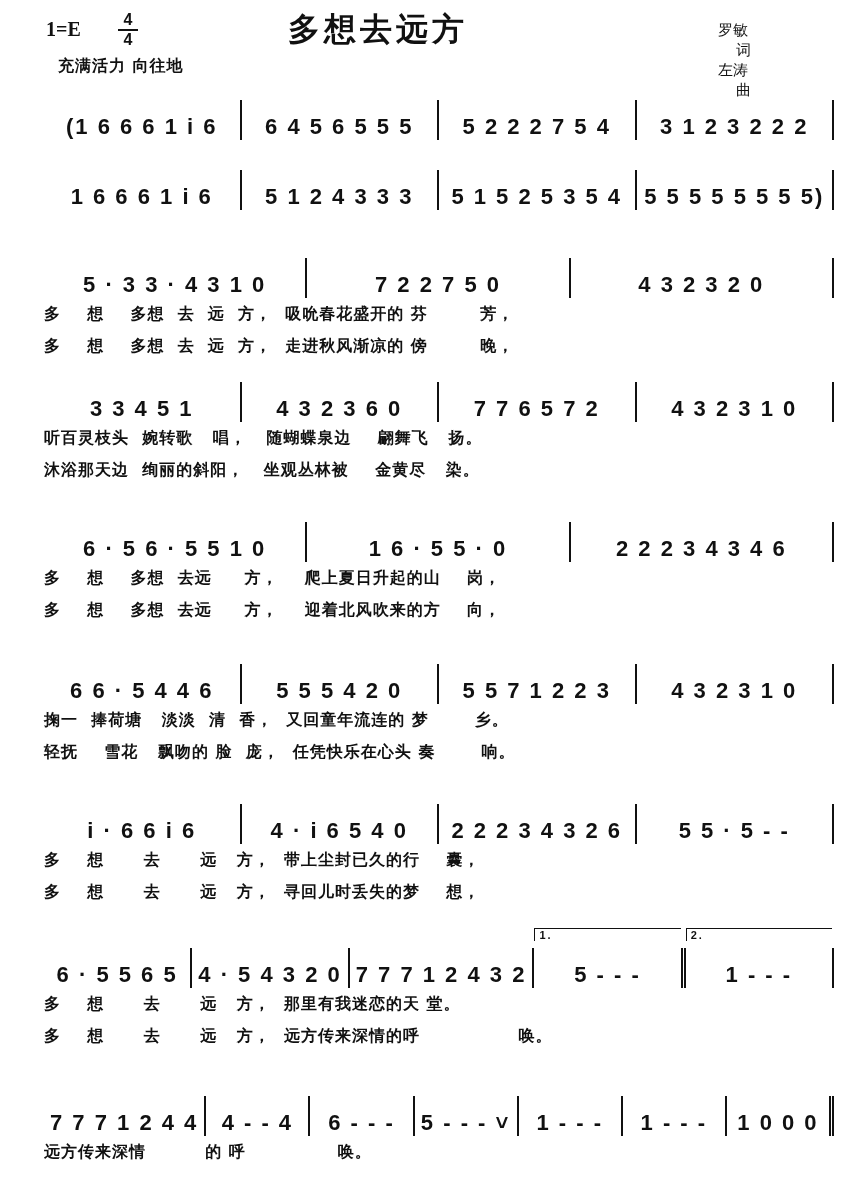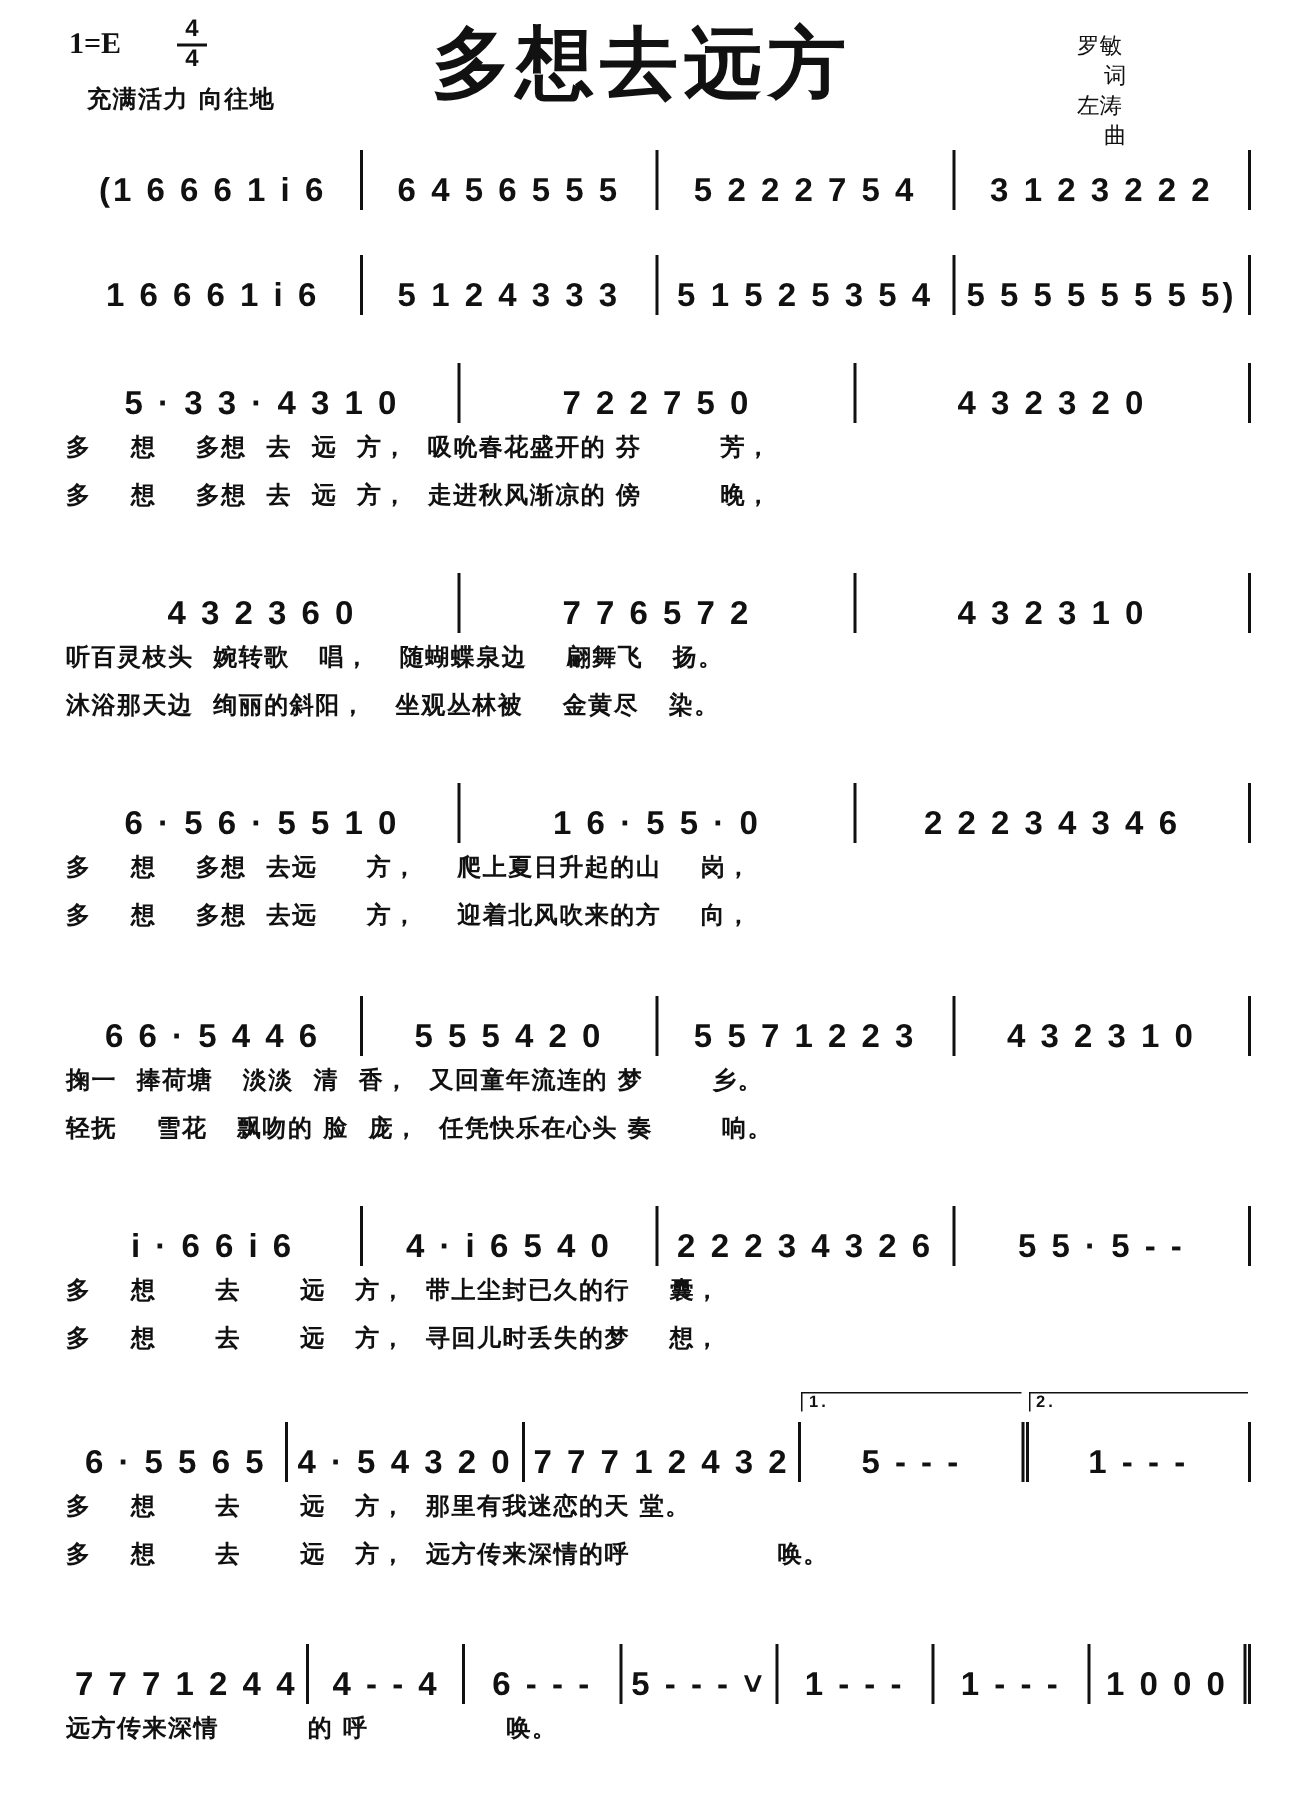--- a/index.html
+++ b/index.html
@@ -6,21 +6,21 @@
   body { width:866px; height:1200px; position:relative; overflow:hidden;
          font-family:"DejaVu Sans", sans-serif; color:#111; }
   .header { position:absolute; left:0; top:0; width:708px; height:90px; }
   .key { position:absolute; left:46px; top:18px; font-family:"Liberation Serif", serif;
          font-weight:bold; font-size:20px; }
   .timesig { position:absolute; left:118px; top:12px; width:20px; text-align:center;
              font-family:"Liberation Sans", sans-serif; font-weight:bold; font-size:16px; line-height:16px; }
   .timesig .bar { border-top:2px solid #111; margin:1px 0; }
   .tempo { position:absolute; left:46px; top:56px; font-weight:bold; font-size:16px; letter-spacing:1px;margin-left:12px; }
   .title { position:absolute; left:288px; top:8px; font-family:"DejaVu Serif", serif;
-           font-size:52px; font-weight:bold; letter-spacing:4px; }
+           font-size:32px; font-weight:bold; letter-spacing:4px; }
   .credits { position:absolute; left:718px; top:20px; font-family:"DejaVu Serif", serif; font-size:15px; line-height:20px; }
   .credits .row span:last-child { margin-left:18px; }
 
   .system { position:absolute; left:44px; width:790px; }
   .notes-line { position:relative; height:44px; display:flex; align-items:flex-end;
                 font-family:"Liberation Sans", sans-serif; font-weight:bold; font-size:22px; }
   .measure { flex:1; display:flex; justify-content:space-around; align-items:flex-end;
              border-right:2px solid #111; height:40px; padding:0 6px; box-sizing:border-box;
              letter-spacing:2px; white-space:nowrap; }
   .measure:last-child.final { border-right:5px double #111; }
@@ -58,31 +58,32 @@
       </div>
     </div>
     <div class="system" style="top: 166px;">
       <div class="notes-line">
         <div class="measure">1 6 6 6 1 i 6</div>
         <div class="measure">5 1 2 4 3 3 3</div>
         <div class="measure">5 1 5 2 5 3 5 4</div>
         <div class="measure">5 5 5 5 5 5 5 5)</div>
       </div>
     </div>
-    <div class="system" style="top: 238px;">
+    <div class="system" style="top: 254px;">
       <div class="notes-line">
         <div class="measure">5 · 3 3 · 4 3 1 0</div>
         <div class="measure">7 2 2 7 5 0</div>
         <div class="measure">4 3 2 3 2 0</div>
       </div>
       <div class="lyric">多    想    多想  去  远  方，  吸吮春花盛开的 芬        芳，</div>
       <div class="lyric">多    想    多想  去  远  方，  走进秋风渐凉的 傍        晚，</div>
     </div>
     <div class="system" style="top: 378px;">
       <div class="notes-line">
+        <div class="measure">3 3 4 5 1</div>
         <div class="measure">4 3 2 3 6 0</div>
         <div class="measure">7 7 6 5 7 2</div>
         <div class="measure">4 3 2 3 1 0</div>
       </div>
       <div class="lyric">听百灵枝头  婉转歌   唱，   随蝴蝶泉边    翩舞飞   扬。</div>
       <div class="lyric">沐浴那天边  绚丽的斜阳，   坐观丛林被    金黄尽   染。</div>
     </div>
     <div class="system" style="top: 518px;">
       <div class="notes-line">
         <div class="measure">6 · 5 6 · 5 5 1 0</div>

